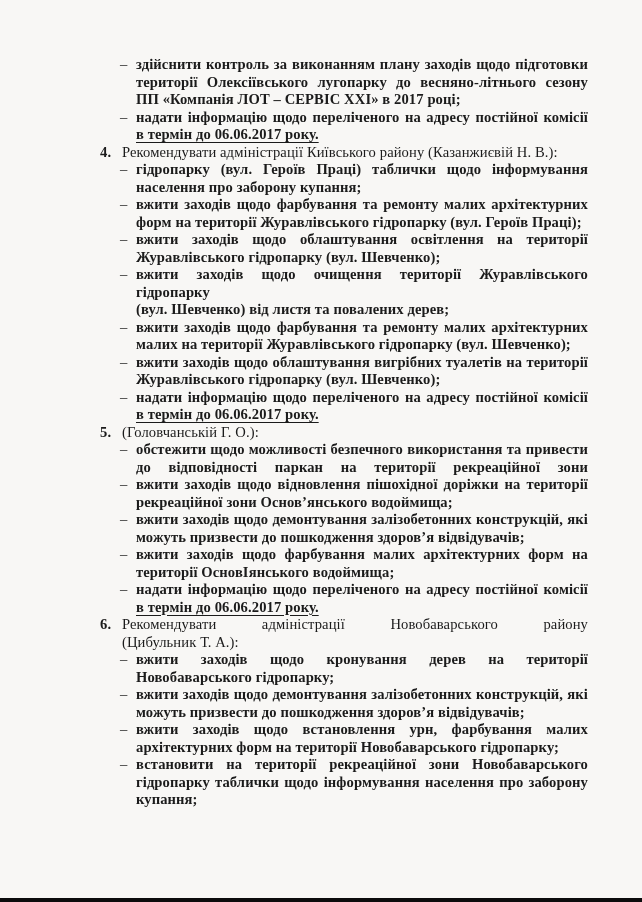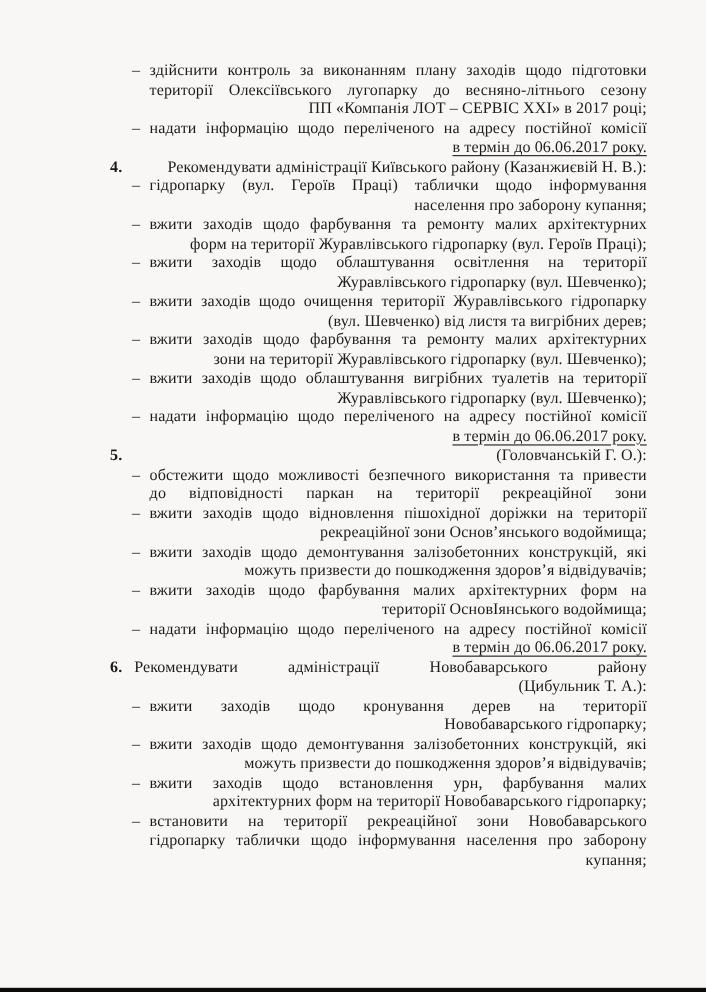--- a/index.html
+++ b/index.html
@@ -11,28 +11,28 @@
     font-family:"Liberation Serif", serif;
     overflow:hidden;
   }
   .content {
     position:absolute;
     left:100px; top:56px; width:488px;
     font-size:14.6px;
     line-height:17.5px;
     letter-spacing:0.1px;
   }
-  .line { text-align:right; white-space:normal; }
+  .line { text-align:left; white-space:normal; }
   .line.fill { text-align:justify; text-align-last:justify; }
   .sectionhead { display:flex; align-items:flex-start; }
   .num { flex:0 0 22px; font-weight:bold; }
   .stext { flex:1; min-width:0;font-family:Liberation Serif, serif; }
   .bullet { display:flex; align-items:flex-start; padding-left:20px; }
   .dash { flex:0 0 16px; }
-  .btext { flex:1; min-width:0; }
+  .btext { flex:1; min-width:0;font-weight:bold; }
   .u { text-decoration:underline; text-underline-offset:3px; text-decoration-thickness:1px; }
   .bottom-bar {
     position:absolute; left:0; right:0; bottom:0; height:4px;
     background:var(--bar,#0c0c0c);
   }
 </style>
 </head>
 <body>
 
 <div class="page" style="--page-bg: #f8f7f5; --ink: #1b1b1b; --bar: #0c0c0c;">
@@ -76,28 +76,28 @@
         <span class="dash">–</span>
         <div class="btext">
           <div class="line fill">вжити заходів щодо облаштування освітлення на території</div>
           <div class="line">Журавлівського гідропарку (вул. Шевченко);</div>
         </div>
       </div>
       <div class="bullet">
         <span class="dash">–</span>
         <div class="btext">
           <div class="line fill">вжити заходів щодо очищення території Журавлівського гідропарку</div>
-          <div class="line">(вул. Шевченко) від листя та вигрібних дерев;</div>
+          <div class="line">(вул. Шевченко) від листя та повалених дерев;</div>
         </div>
       </div>
       <div class="bullet">
         <span class="dash">–</span>
         <div class="btext">
           <div class="line fill">вжити заходів щодо фарбування та ремонту малих архітектурних</div>
-          <div class="line">зони на території Журавлівського гідропарку (вул. Шевченко);</div>
+          <div class="line">малих на території Журавлівського гідропарку (вул. Шевченко);</div>
         </div>
       </div>
       <div class="bullet">
         <span class="dash">–</span>
         <div class="btext">
           <div class="line fill">вжити заходів щодо облаштування вигрібних туалетів на території</div>
           <div class="line">Журавлівського гідропарку (вул. Шевченко);</div>
         </div>
       </div>
       <div class="bullet">

